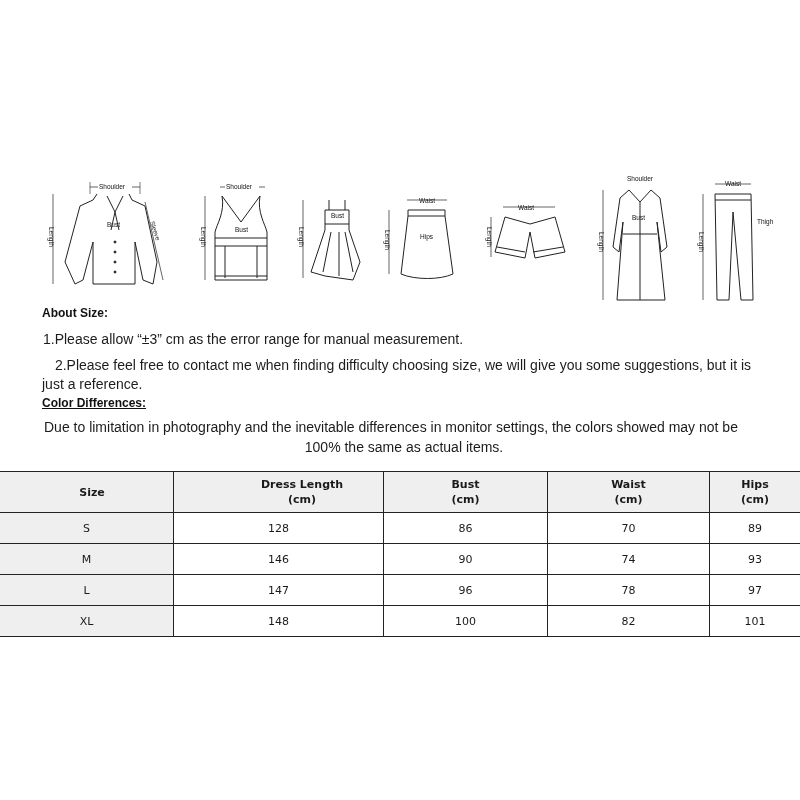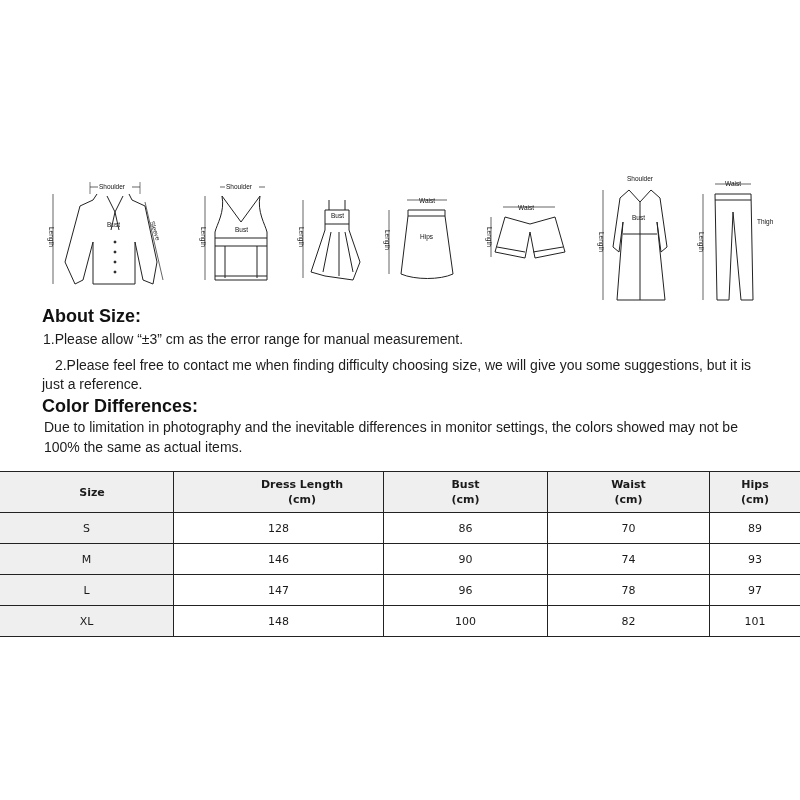--- a/index.html
+++ b/index.html
@@ -1,20 +1,20 @@
 <!DOCTYPE html>
 <html><head>
 <meta charset="utf-8">
 <style>
   html, body { margin:0; padding:0; background:#ffffff; }
   body { width:800px; height:800px; position:relative; overflow:hidden; font-family:"Liberation Sans", sans-serif; color:#1a1a1a; }
   .illus { position:absolute; top:172px; left:35px; width:740px; height:130px; }
   .illus svg { width:100%; height:100%; }
   .illus text { font-family:"Liberation Sans", sans-serif; font-size:6.5px; fill:#111; }
-  .h { position:absolute; left:42px; font-weight:bold; font-size:18px; color:#111; }
+  .h { position:absolute; left:42px; font-weight:bold; font-size:12px; color:#111; }
   .p { position:absolute; left:43px; font-size:14px; color:#1c1c1c; line-height:22px; width:720px; }
   table { position:absolute; top:471px; left:0; width:800px; border-collapse:collapse; font-family:"DejaVu Sans", sans-serif; font-size:11px; }
   td, th { border:1.5px solid #222; text-align:center; }
   th { background:#efefef; font-weight:bold; height:38px; font-size:11px; line-height:15px; }
   td { height:28px; font-weight:normal; }
   td.size { background:#efefef; }
   th:first-child, td:first-child { border-left:none; }
   th:last-child, td:last-child { border-right:none; }
 </style>
 </head>
@@ -98,23 +98,23 @@
     <path d="M668 22 V128" stroke-width="0.7"></path>
     <text x="664" y="60" stroke="none" transform="rotate(90 664 60)">Length</text>
   </g>
 </svg>
 </div>
 
 <div class="h" style="top:306px;">About Size:</div>
 <div class="p" style="top:328px;">1.Please allow “±3” cm as the error range for manual measurement.</div>
 <div class="p" style="top:354px;text-align:center;">2.Please feel free to contact me when finding difficulty choosing size, we will give you some suggestions, but it is</div>
 <div class="p" style="top:373px; left:42px;">just a reference.</div>
-<div class="h" style="top:396px;">Color Differences:</div>
+<div class="h" style="top:396px;text-decoration:underline;">Color Differences:</div>
 <div class="p" style="top:416px; left:44px;">Due to limitation in photography and the inevitable differences in monitor settings, the colors showed may not be</div>
-<div class="p" style="top:436px; left:44px;">100% the same as actual items.</div>
+<div class="p" style="top:436px; left:44px;text-align:center;">100% the same as actual items.</div>
 
 <table>
   <thead>
     <tr>
       <th style="width:160px;padding-left:12px;"><span>Size</span></th>
       <th style="width:160px;padding-left:48px;"><span>Dress Length</span><br><span>(cm)</span></th>
       <th style="width:161px;"><span>Bust</span><br><span>(cm)</span></th>
       <th style="width:159px;"><span>Waist</span><br><span>(cm)</span></th>
       <th><span>Hips</span><br><span>(cm)</span></th>
     </tr>

